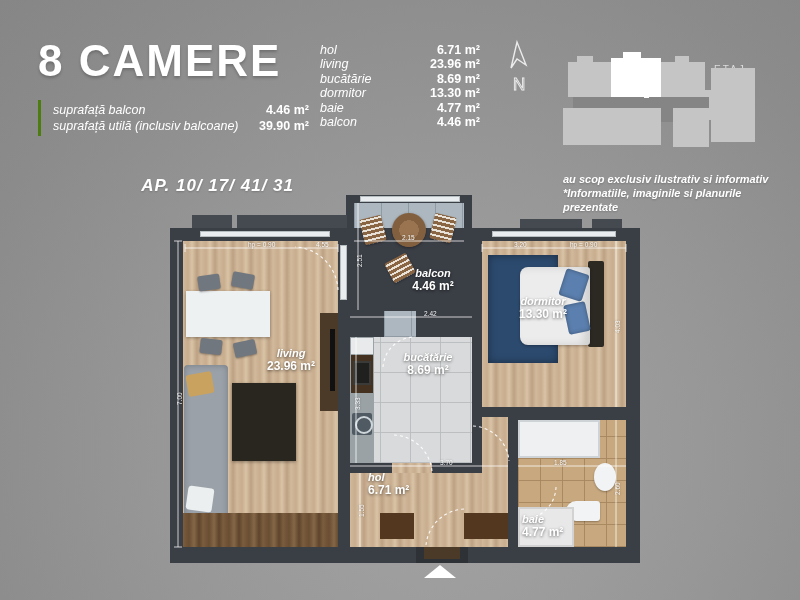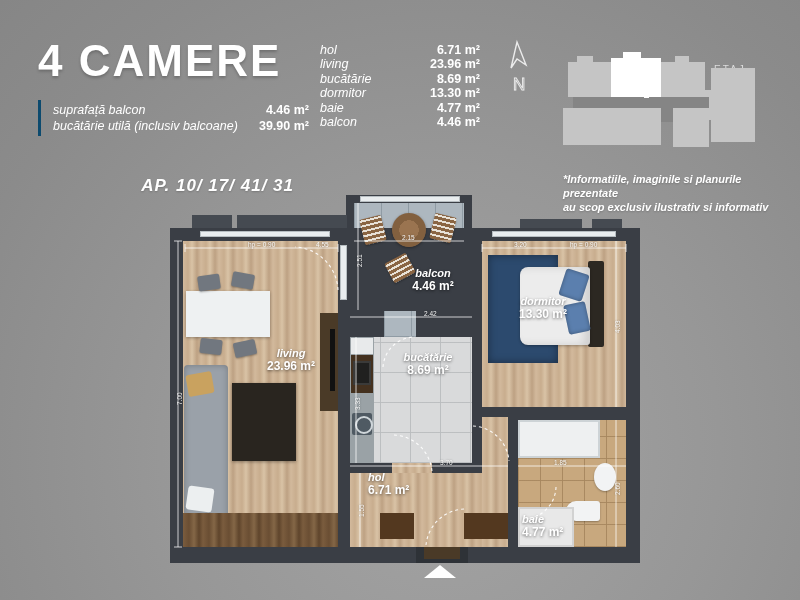--- a/index.html
+++ b/index.html
@@ -10,21 +10,21 @@
   }
   .abs{position:absolute;}
 
   
   .title{
     left:38px;top:36px;font-size:44px;font-weight:800;color:#fff;
     letter-spacing:2px;text-shadow:0 2px 3px rgba(0,0,0,.22);
   }
   .surface-box{
     left:38px;top:100px;width:256px;
-    border-left:3px solid #0c4a6e;padding:2px 0 2px 12px;
+    border-left:3px solid #4d7c0f;padding:2px 0 2px 12px;
   }
   .surface-row{display:flex;justify-content:space-between;align-items:baseline;
     color:#fff;font-size:12.5px;line-height:16px;}
   .surface-row .lbl{font-style:italic;}
   .surface-row .val{font-weight:bold;white-space:nowrap;}
   .ap-line{
     left:38px;top:176px;width:256px;text-align:right;
     color:#fff;font-weight:800;font-style:italic;font-size:17px;letter-spacing:1px;
     text-shadow:0 1px 2px rgba(0,0,0,.2);
   }
@@ -99,29 +99,29 @@
 
   .pillow{position:absolute;border-radius:3px;background:#5b7fae;box-shadow:inset 0 0 4px rgba(0,0,0,.35);}
   .chair{position:absolute;background:#71777f;border-radius:2px;box-shadow:0 1px 2px rgba(0,0,0,.3);}
   .wchair{position:absolute;border-radius:2px;
     background:repeating-linear-gradient(0deg,#8a6543 0 3px,#e8e2d8 3px 5px);
     box-shadow:0 1px 2px rgba(0,0,0,.35);}
 </style>
 </head>
 <body>
 
-<div class="abs title">4 CAMERE</div>
+<div class="abs title">8 CAMERE</div>
 
 <div class="abs surface-box">
   <div class="surface-row">
     <span class="lbl">suprafață balcon</span>
     <span class="val">4.46 m²</span>
   </div>
   <div class="surface-row">
-    <span class="lbl">bucătărie utilă (inclusiv balcoane)</span>
+    <span class="lbl">suprafață utilă (inclusiv balcoane)</span>
     <span class="val">39.90 m²</span>
   </div>
 </div>
 
 <div class="abs ap-line">AP. 10/ 17/ 41/ 31</div>
 
 <div class="abs legend">
   <div class="legend-row">
     <span class="lbl">hol</span>
     <span class="val">6.71 m²</span>
@@ -167,22 +167,22 @@
   <div class="mm" style="left:142px;top:40px;width:6px;height:30px;"></div>
   <div class="mm dark" style="left:10px;top:47px;width:136px;height:11px;"></div>
   <div class="mm dark" style="left:85px;top:58px;width:25px;height:14px;"></div>
   <div class="mm" style="left:0px;top:58px;width:46px;height:37px;"></div>
   <div class="mm" style="left:46px;top:58px;width:52px;height:37px;"></div>
   <div class="mm" style="left:110px;top:58px;width:36px;height:39px;"></div>
   <div class="mm-dot" style="left:81px;top:46px;"></div>
 </div>
 
 <div class="abs disclaimer">
+  <div>au scop exclusiv ilustrativ si informativ</div>
   <div>*Informatiile, imaginile si planurile prezentate</div>
-  <div>au scop exclusiv ilustrativ si informativ</div>
 </div>
 
 <div class="abs plan">
 
   <div class="abs wall" style="left:176px;top:0;width:126px;height:145px;"></div>
   <div class="abs tile-balcony" style="left:184px;top:8px;width:110px;height:108px;"></div>
   <div class="abs window" style="left:190px;top:1px;width:100px;height:6px;"></div>
 
   <div class="abs wall" style="left:0;top:33px;width:470px;height:335px;"></div>
 

